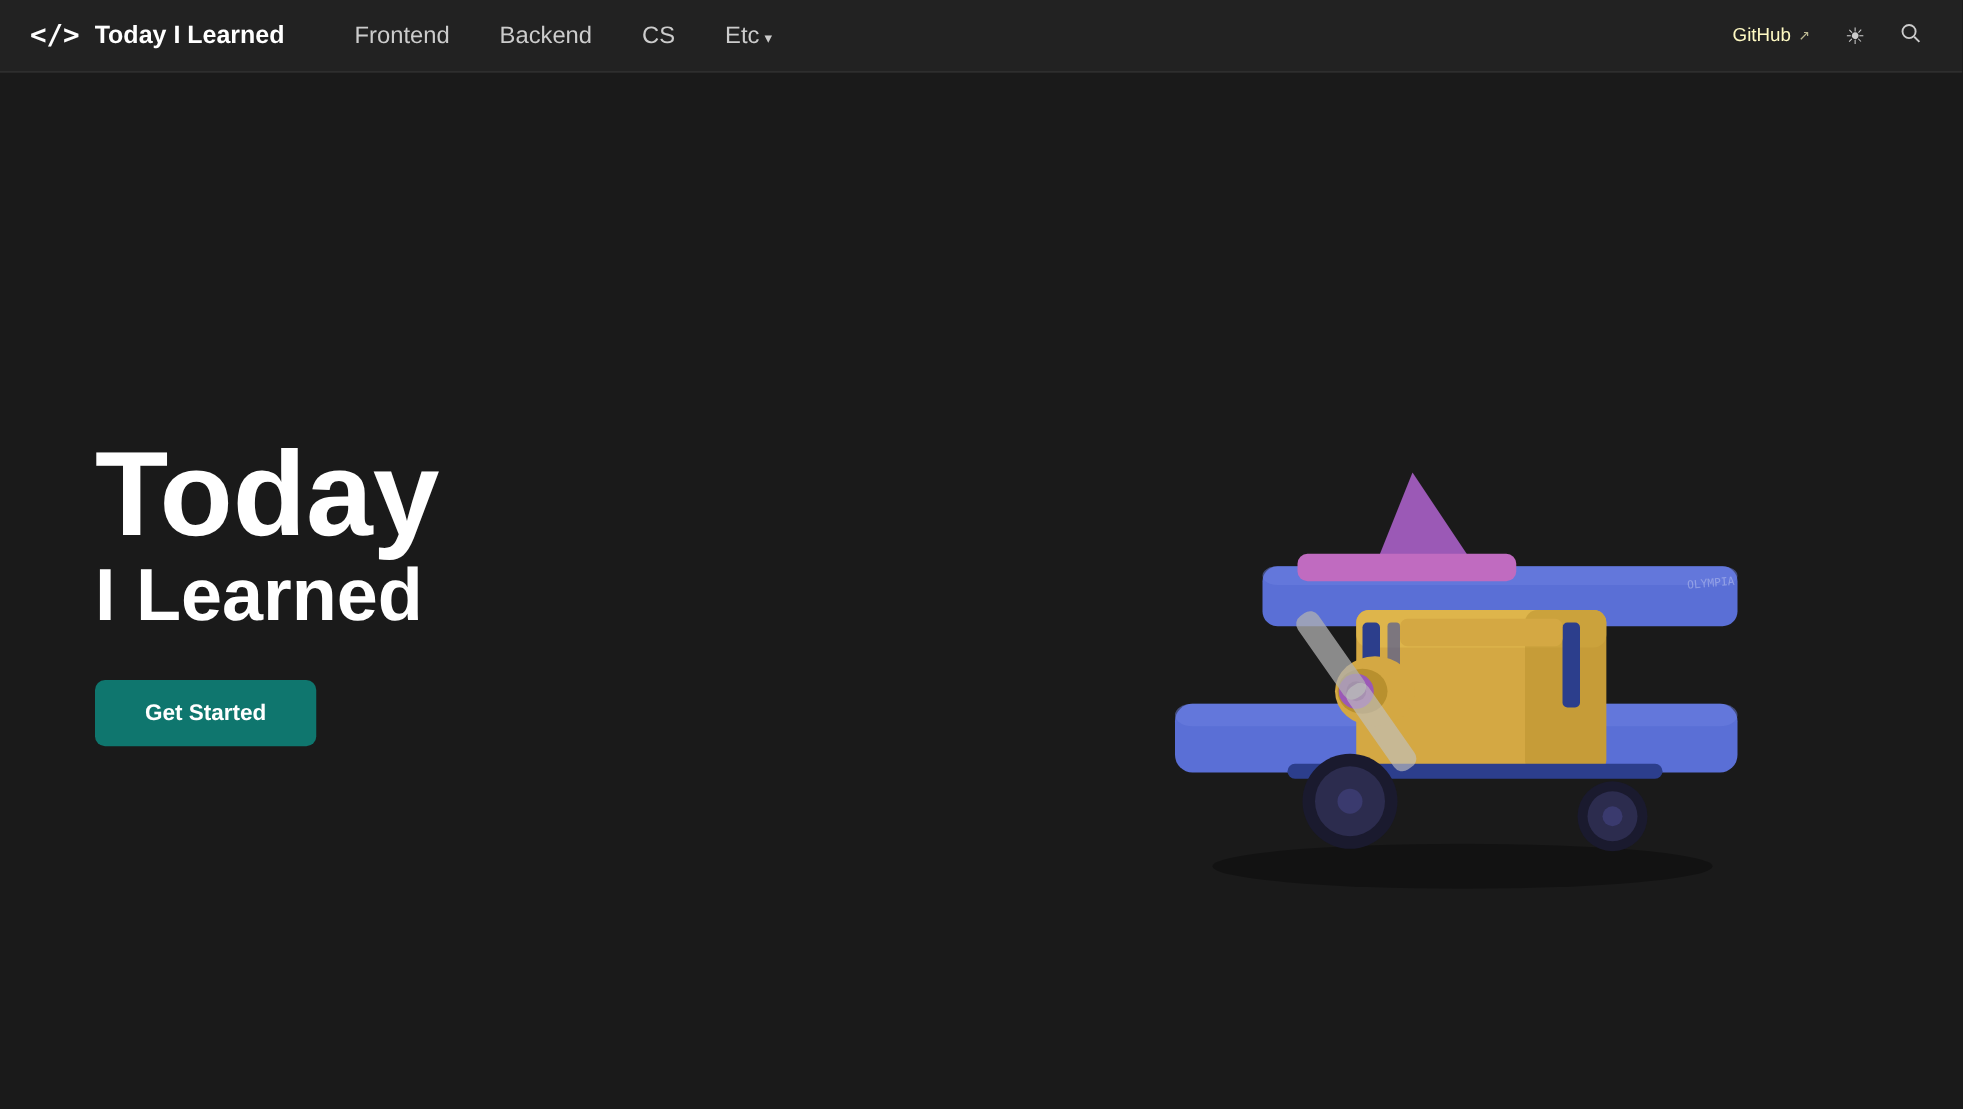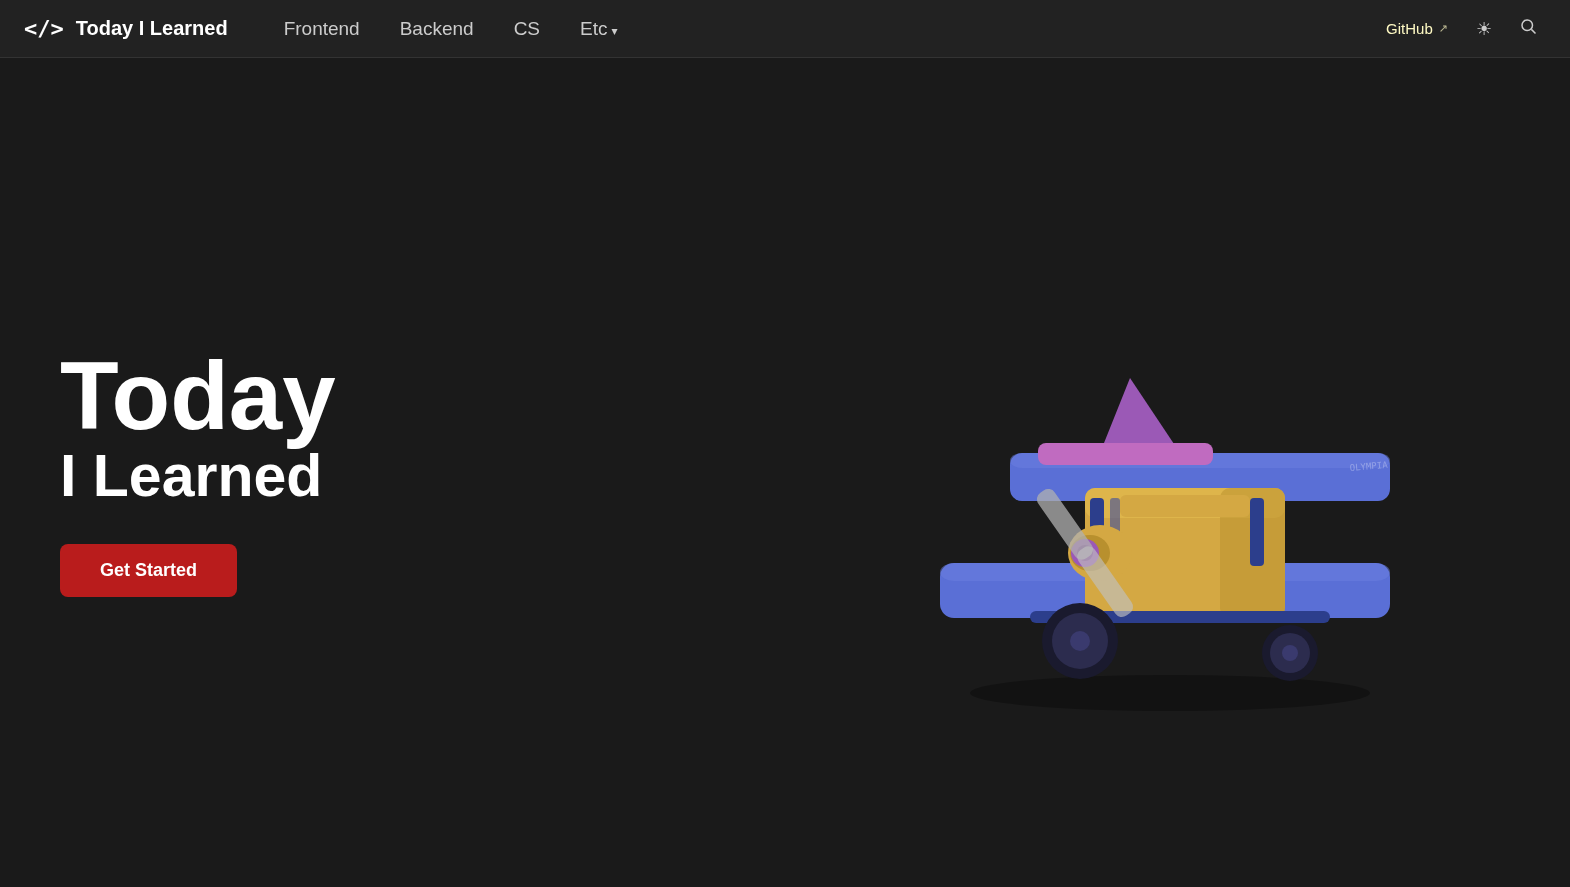--- a/index.html
+++ b/index.html
@@ -81,21 +81,21 @@
       cursor: pointer;
       color: #ccc;
       font-size: 18px;
     }
 
     
     .hero {
       display: flex;
       align-items: center;
       height: calc(887px - 58px);
-      padding: 0 60px;
+      padding: 0 76px;
       position: relative;
     }
     .hero-text {
       flex: 0 0 auto;
       max-width: 450px;
       z-index: 1;
     }
     .hero-title-today {
       font-size: 96px;
       font-weight: 800;
@@ -111,21 +111,21 @@
     .hero-subtitle {
       font-size: 16px;
       color: #aaa;
       margin-top: 20px;
       display: flex;
       align-items: center;
       gap: 6px;
     }
     .hero-btn {
       margin-top: 36px;
-      background: #b91c1c;
+      background: #0f766e;
       color: #fff;
       border: none;
       border-radius: 8px;
       padding: 16px 40px;
       font-size: 18px;
       font-weight: 600;
       cursor: pointer;
     }
 
     

